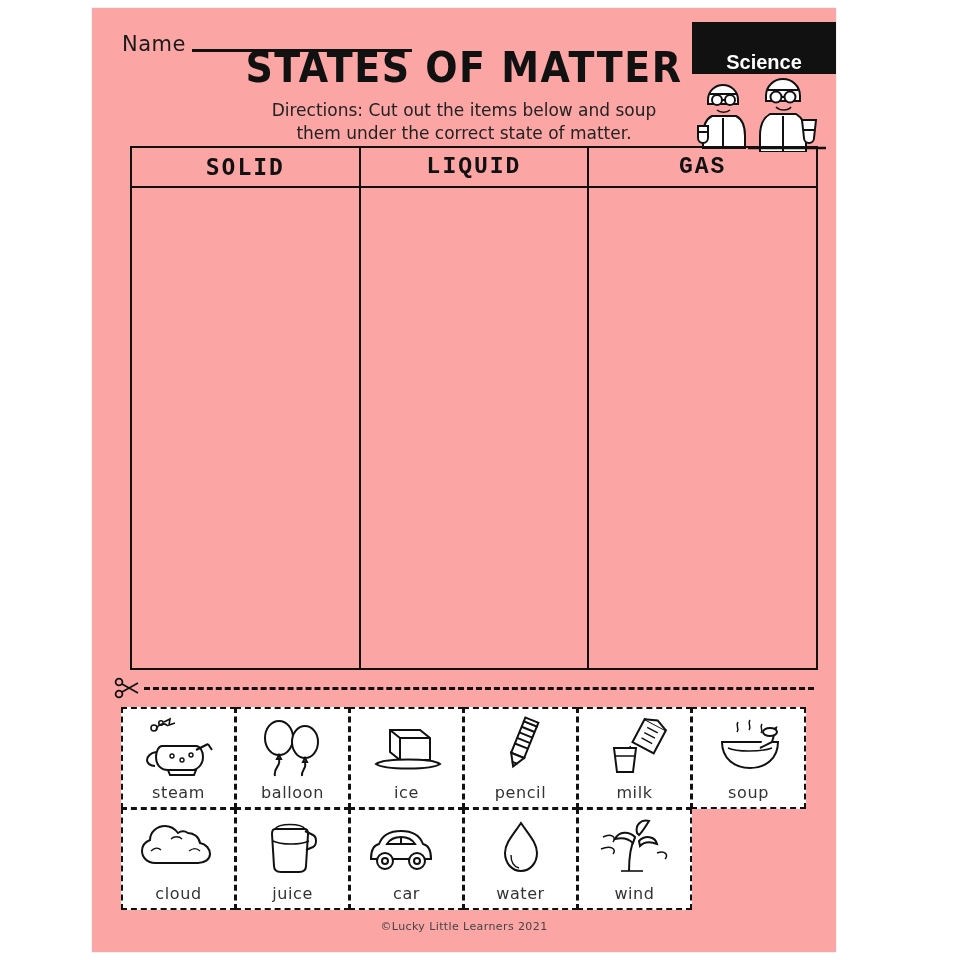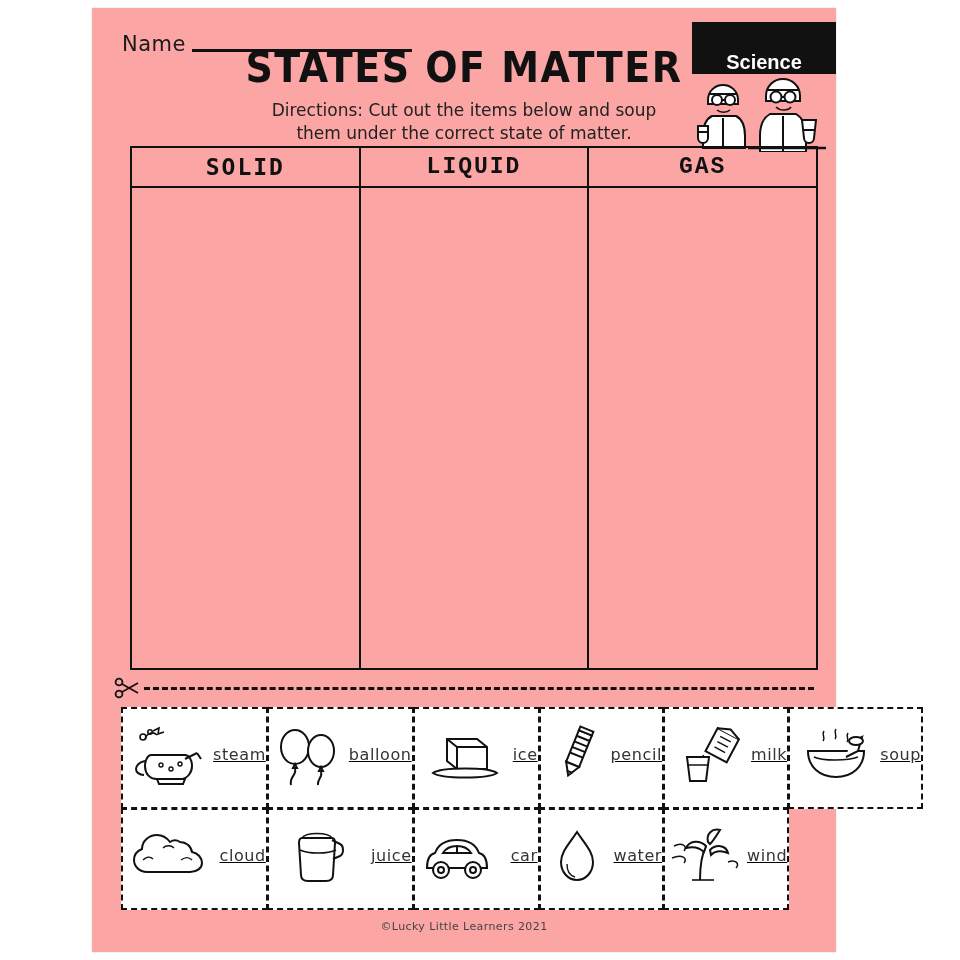--- a/index.html
+++ b/index.html
@@ -165,27 +165,26 @@
     top: 700px;
     width: 684px;
     display: grid;
     grid-template-columns: repeat(6, 1fr);
     grid-template-rows: repeat(2, 101px);
   }
   .card {
     border: 2px dashed #111;
     margin: -1px 0 0 -1px;
     display: flex;
-    flex-direction: row;
+    flex-direction: column;
     align-items: center;
     justify-content: flex-end;
     padding-bottom: 4px;
     box-sizing: border-box;
     background: #fff;
-    text-decoration: underline;
   }
   .card .art {
     flex: 1;
     display: flex;
     align-items: center;
     justify-content: center;
     width: 100%;
   }
   .card .label {
     font-family: "DejaVu Sans", sans-serif;

